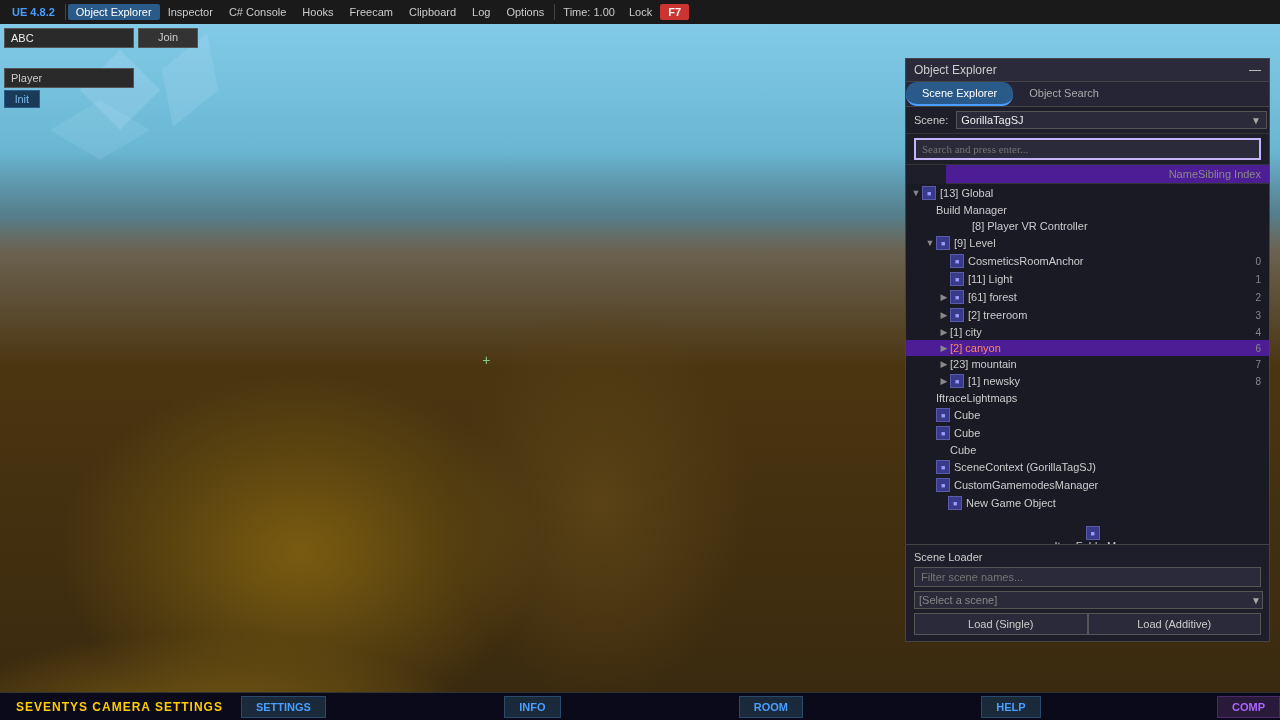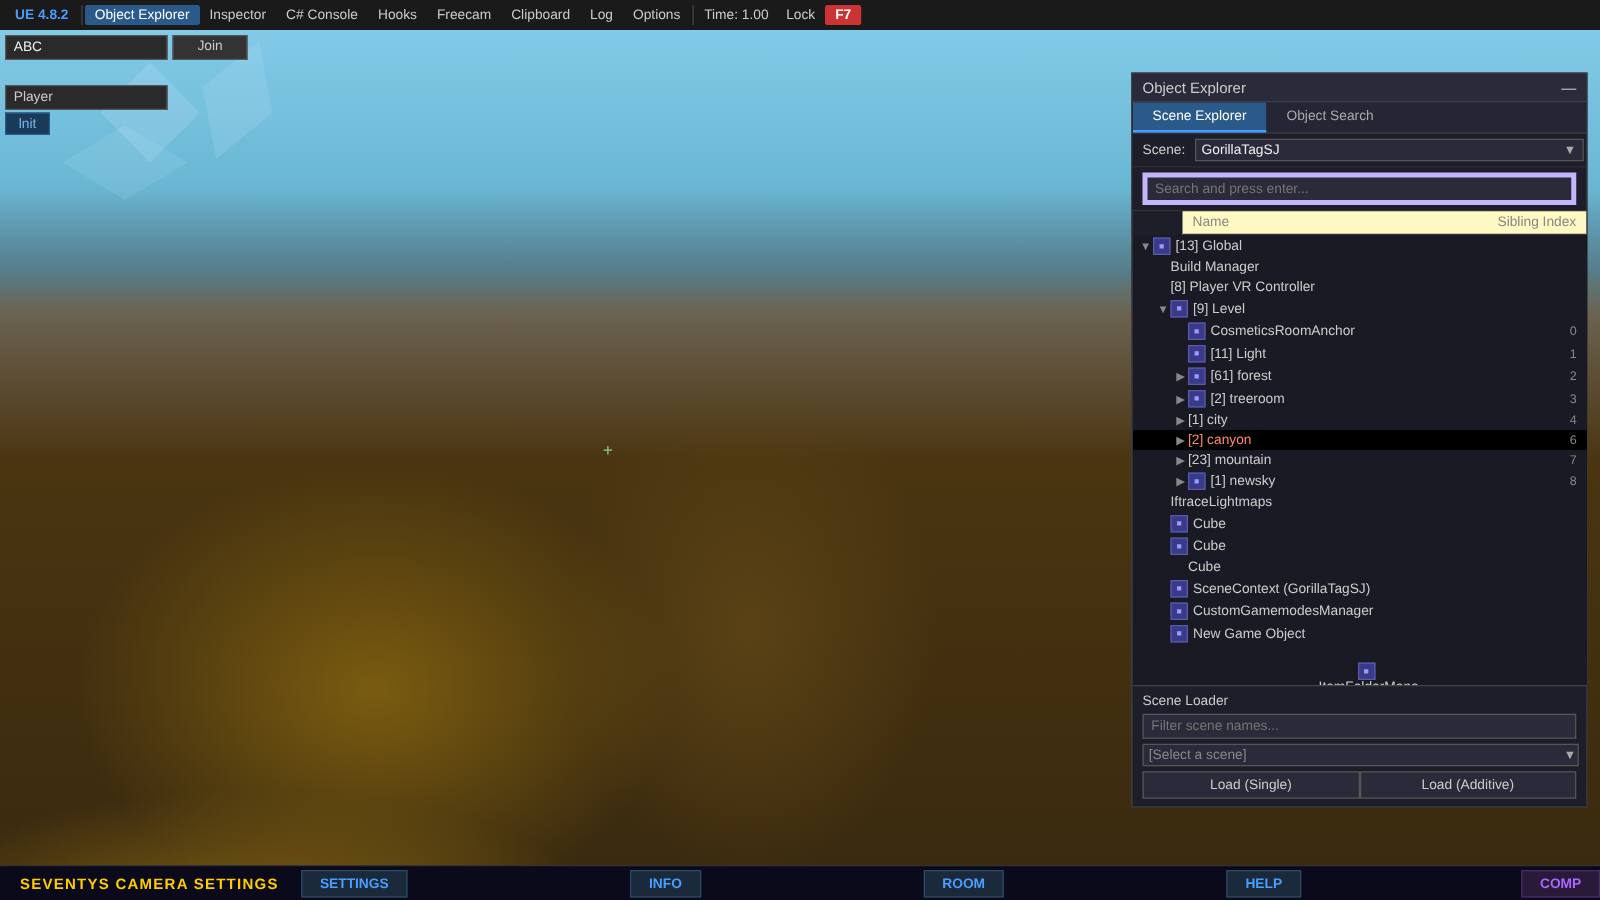--- a/index.html
+++ b/index.html
@@ -201,20 +201,21 @@
       color: #aaa;
       font-size: 11px;
       cursor: pointer;
       border-bottom: 2px solid transparent;
     }
 
     .oe-tab.active {
       background: #2a5a8a;
       color: #fff;
       border-bottom: 2px solid #4a9eff;
+      border-radius: 11px;
     }
 
     #oe-scene-row {
       display: flex;
       align-items: center;
       padding: 4px 8px;
       background: #1e1e2a;
       border-bottom: 1px solid #333;
     }
 
@@ -242,31 +243,32 @@
 
     #oe-search {
       padding: 4px 8px;
       background: #1e1e2a;
       border-bottom: 1px solid #333;
     }
 
     #oe-search input {
       width: 100%;
       background: #2a2a3a;
-      border: 4px solid #c4b5fd;
+      border: 2px solid #c4b5fd;
       color: #888;
       font-size: 11px;
       padding: 3px 6px;
+      font-family: Liberation Serif, serif;
     }
 
     #oe-tree-header {
       display: flex;
-      justify-content: space-between;
+      justify-content: flex-end;
       padding: 3px 8px;
-      background: #fef9c3;
+      background: #4c1d95;
       border-bottom: 1px solid #333;
       margin-left: 40px;
     }
 
     #oe-tree-header span {
       color: #888;
       font-size: 11px;
     }
 
     #oe-tree {
@@ -528,21 +530,21 @@
 
   <div class="tree-item" style="padding-left: 4px;">
         <span class="tree-arrow open"></span>
         <span class="tree-icon">■</span>
         <span class="tree-label">[13] Global</span>
       </div>
       <div class="tree-item" style="padding-left: 18px;">
         <span class="tree-arrow none"></span>
         <span class="tree-label">Build Manager</span>
       </div>
-      <div class="tree-item" style="padding-left: 18px;">
+      <div class="tree-item" style="padding-left: 18px; margin-left: 36px;">
         <span class="tree-arrow none"></span>
         <span class="tree-label">[8] Player VR Controller</span>
       </div>
       <div class="tree-item" style="padding-left: 18px;">
         <span class="tree-arrow open"></span>
         <span class="tree-icon">■</span>
         <span class="tree-label">[9] Level</span>
       </div>
       <div class="tree-item" style="padding-left: 32px;">
         <span class="tree-arrow none"></span>
@@ -566,21 +568,21 @@
         <span class="tree-arrow closed"></span>
         <span class="tree-icon">■</span>
         <span class="tree-label">[2] treeroom</span>
         <span class="tree-sibling">3</span>
       </div>
       <div class="tree-item" style="padding-left: 32px;">
         <span class="tree-arrow closed"></span>
         <span class="tree-label">[1] city</span>
         <span class="tree-sibling">4</span>
       </div>
-      <div class="tree-item" style="padding-left: 32px; background: #000000;">
+      <div class="tree-item" style="padding-left: 32px; background: #4c1d95;">
         <span class="tree-arrow closed"></span>
         <span class="tree-label" style="color: rgb(255, 136, 102);">[2] canyon</span>
         <span class="tree-sibling">6</span>
       </div>
       <div class="tree-item" style="padding-left: 32px;">
         <span class="tree-arrow closed"></span>
         <span class="tree-label">[23] mountain</span>
         <span class="tree-sibling">7</span>
       </div>
       <div class="tree-item" style="padding-left: 32px;">
@@ -610,21 +612,21 @@
       <div class="tree-item" style="padding-left: 18px;">
         <span class="tree-arrow none"></span>
         <span class="tree-icon">■</span>
         <span class="tree-label">SceneContext (GorillaTagSJ)</span>
       </div>
       <div class="tree-item" style="padding-left: 18px; align-items: center;">
         <span class="tree-arrow none"></span>
         <span class="tree-icon">■</span>
         <span class="tree-label">CustomGamemodesManager</span>
       </div>
-      <div class="tree-item" style="padding-left: 18px;">
+      <div class="tree-item" style="padding-left: 30px;">
         <span class="tree-arrow none"></span>
         <span class="tree-icon">■</span>
         <span class="tree-label">New Game Object</span>
       </div>
       <div class="tree-item" style="padding-left: 18px; flex-direction: column;">
         <span class="tree-arrow none"></span>
         <span class="tree-icon">■</span>
         <span class="tree-label">ItemFolderMono</span>
       </div>
     </div>

